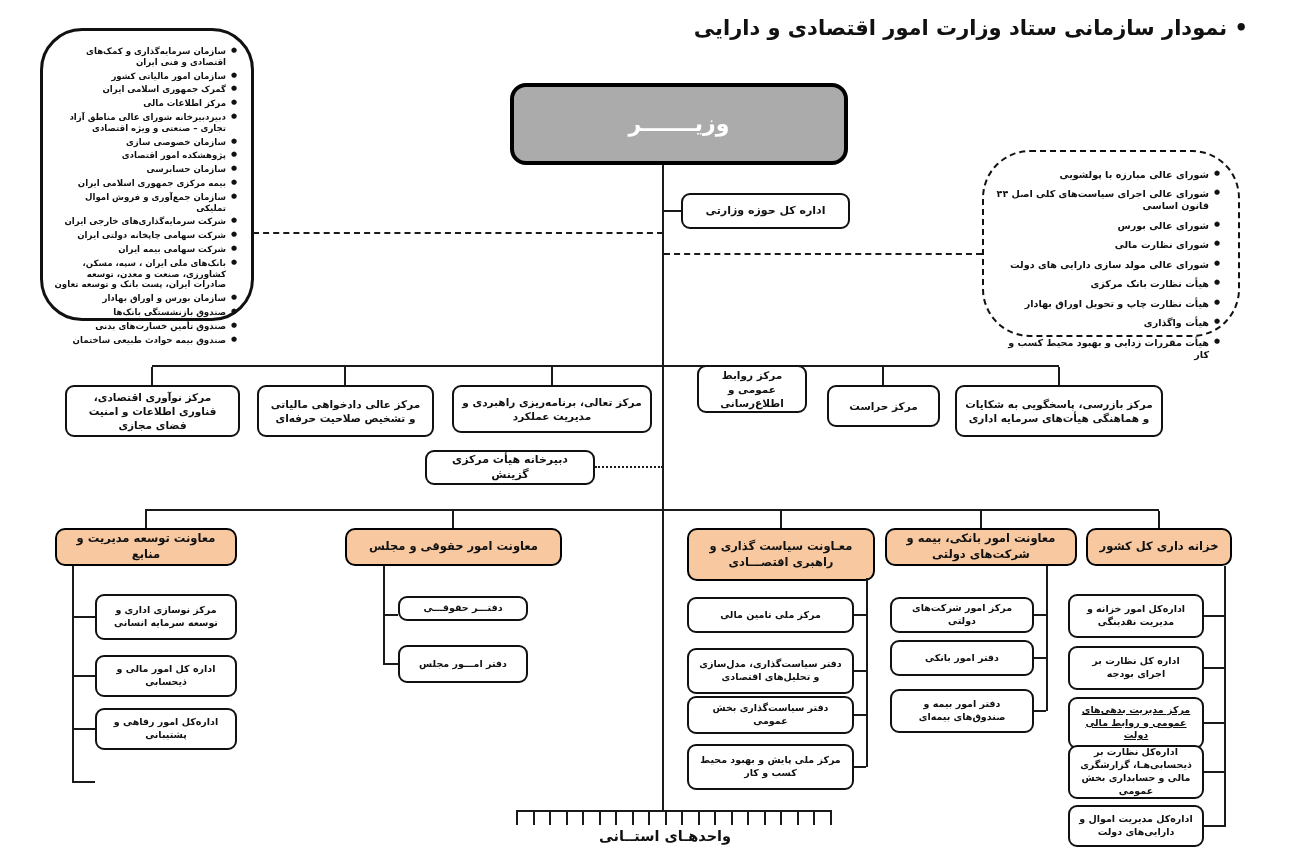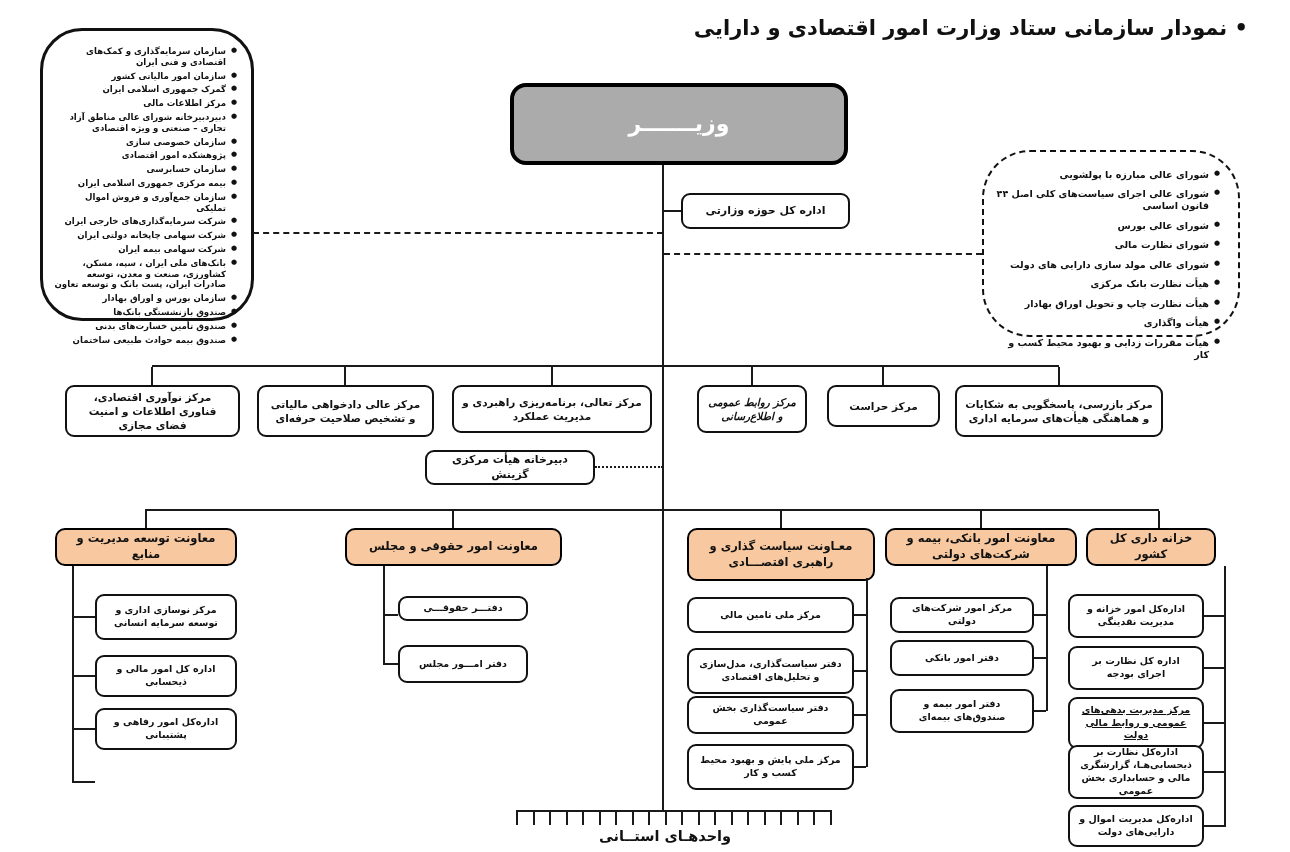--- a/index.html
+++ b/index.html
@@ -102,39 +102,39 @@
   <div class="line" style="left:151px;top:367px;width:2px;height:18px;"></div>
   <div class="line" style="left:344px;top:367px;width:2px;height:18px;"></div>
   <div class="line" style="left:551px;top:367px;width:2px;height:18px;"></div>
   <div class="line" style="left:751px;top:367px;width:2px;height:18px;"></div>
   <div class="line" style="left:882px;top:367px;width:2px;height:18px;"></div>
   <div class="line" style="left:1058px;top:367px;width:2px;height:18px;"></div>
 
   <div class="box fs10" style="left:65px;top:385px;width:175px;height:52px;">مرکز نوآوری اقتصادی، فناوری اطلاعات و امنیت فضای مجازی</div>
   <div class="box fs10" style="left:257px;top:385px;width:177px;height:52px;">مرکز عالی دادخواهی مالیاتی و تشخیص صلاحیت حرفه‌ای</div>
   <div class="box fs10" style="left:452px;top:385px;width:200px;height:48px;">مرکز تعالی، برنامه‌ریزی راهبردی و مدیریت عملکرد</div>
-  <div class="box fs10" style="left:697px;top:385px;width:110px;height:48px;font-style:italic;">مرکز روابط عمومی و اطلاع‌رسانی</div>
+  <div class="box fs10" style="left:697px;top:365px;width:110px;height:48px;">مرکز روابط عمومی و اطلاع‌رسانی</div>
   <div class="box fs10" style="left:827px;top:385px;width:113px;height:42px;">مرکز حراست</div>
   <div class="box fs10" style="left:955px;top:385px;width:208px;height:52px;">مرکز بازرسی، پاسخگویی به شکایات و هماهنگی هیأت‌های سرمایه اداری</div>
 
   <div class="dot-h" style="left:595px;top:466px;width:68px;"></div>
   <div class="box fs11" style="left:425px;top:450px;width:170px;height:35px;">دبیرخانه هیأت مرکزی گزینش</div>
 
   <div class="line" style="left:145px;top:509px;width:1014px;height:2px;"></div>
   <div class="line" style="left:145px;top:511px;width:2px;height:17px;"></div>
   <div class="line" style="left:452px;top:511px;width:2px;height:17px;"></div>
   <div class="line" style="left:780px;top:511px;width:2px;height:17px;"></div>
   <div class="line" style="left:980px;top:511px;width:2px;height:17px;"></div>
   <div class="line" style="left:1158px;top:511px;width:2px;height:17px;"></div>
 
   <div class="box deputy" style="left:55px;top:528px;width:182px;height:38px;">معاونت توسعه مدیریت و منابع</div>
   <div class="box deputy" style="left:345px;top:528px;width:217px;height:38px;">معاونت امور حقوقی و مجلس</div>
   <div class="box deputy" style="left:687px;top:528px;width:188px;height:53px;">معـاونت سیاست گذاری و راهبری اقتصـــادی</div>
   <div class="box deputy" style="left:885px;top:528px;width:192px;height:38px;">معاونت امور بانکی، بیمه و شرکت‌های دولتی</div>
-  <div class="box deputy" style="left:1086px;top:528px;width:130px;height:38px;">خزانه داری کل کشور</div>
+  <div class="box deputy" style="left:1086px;top:528px;width:146px;height:38px;">خزانه داری کل کشور</div>
 
   <div class="line" style="left:72px;top:566px;width:2px;height:217px;"></div>
   <div class="line" style="left:74px;top:616px;width:21px;height:2px;"></div>
   <div class="line" style="left:74px;top:675px;width:21px;height:2px;"></div>
   <div class="line" style="left:74px;top:728px;width:21px;height:2px;"></div>
   <div class="line" style="left:74px;top:781px;width:21px;height:2px;"></div>
   <div class="box fs9" style="left:95px;top:594px;width:142px;height:46px;">مرکز نوسازی اداری و توسعه سرمایه انسانی</div>
   <div class="box fs9" style="left:95px;top:655px;width:142px;height:42px;">اداره کل امور مالی و ذیحسابی</div>
   <div class="box fs9" style="left:95px;top:708px;width:142px;height:42px;">اداره‌کل امور رفاهی و پشتیبانی</div>
 

